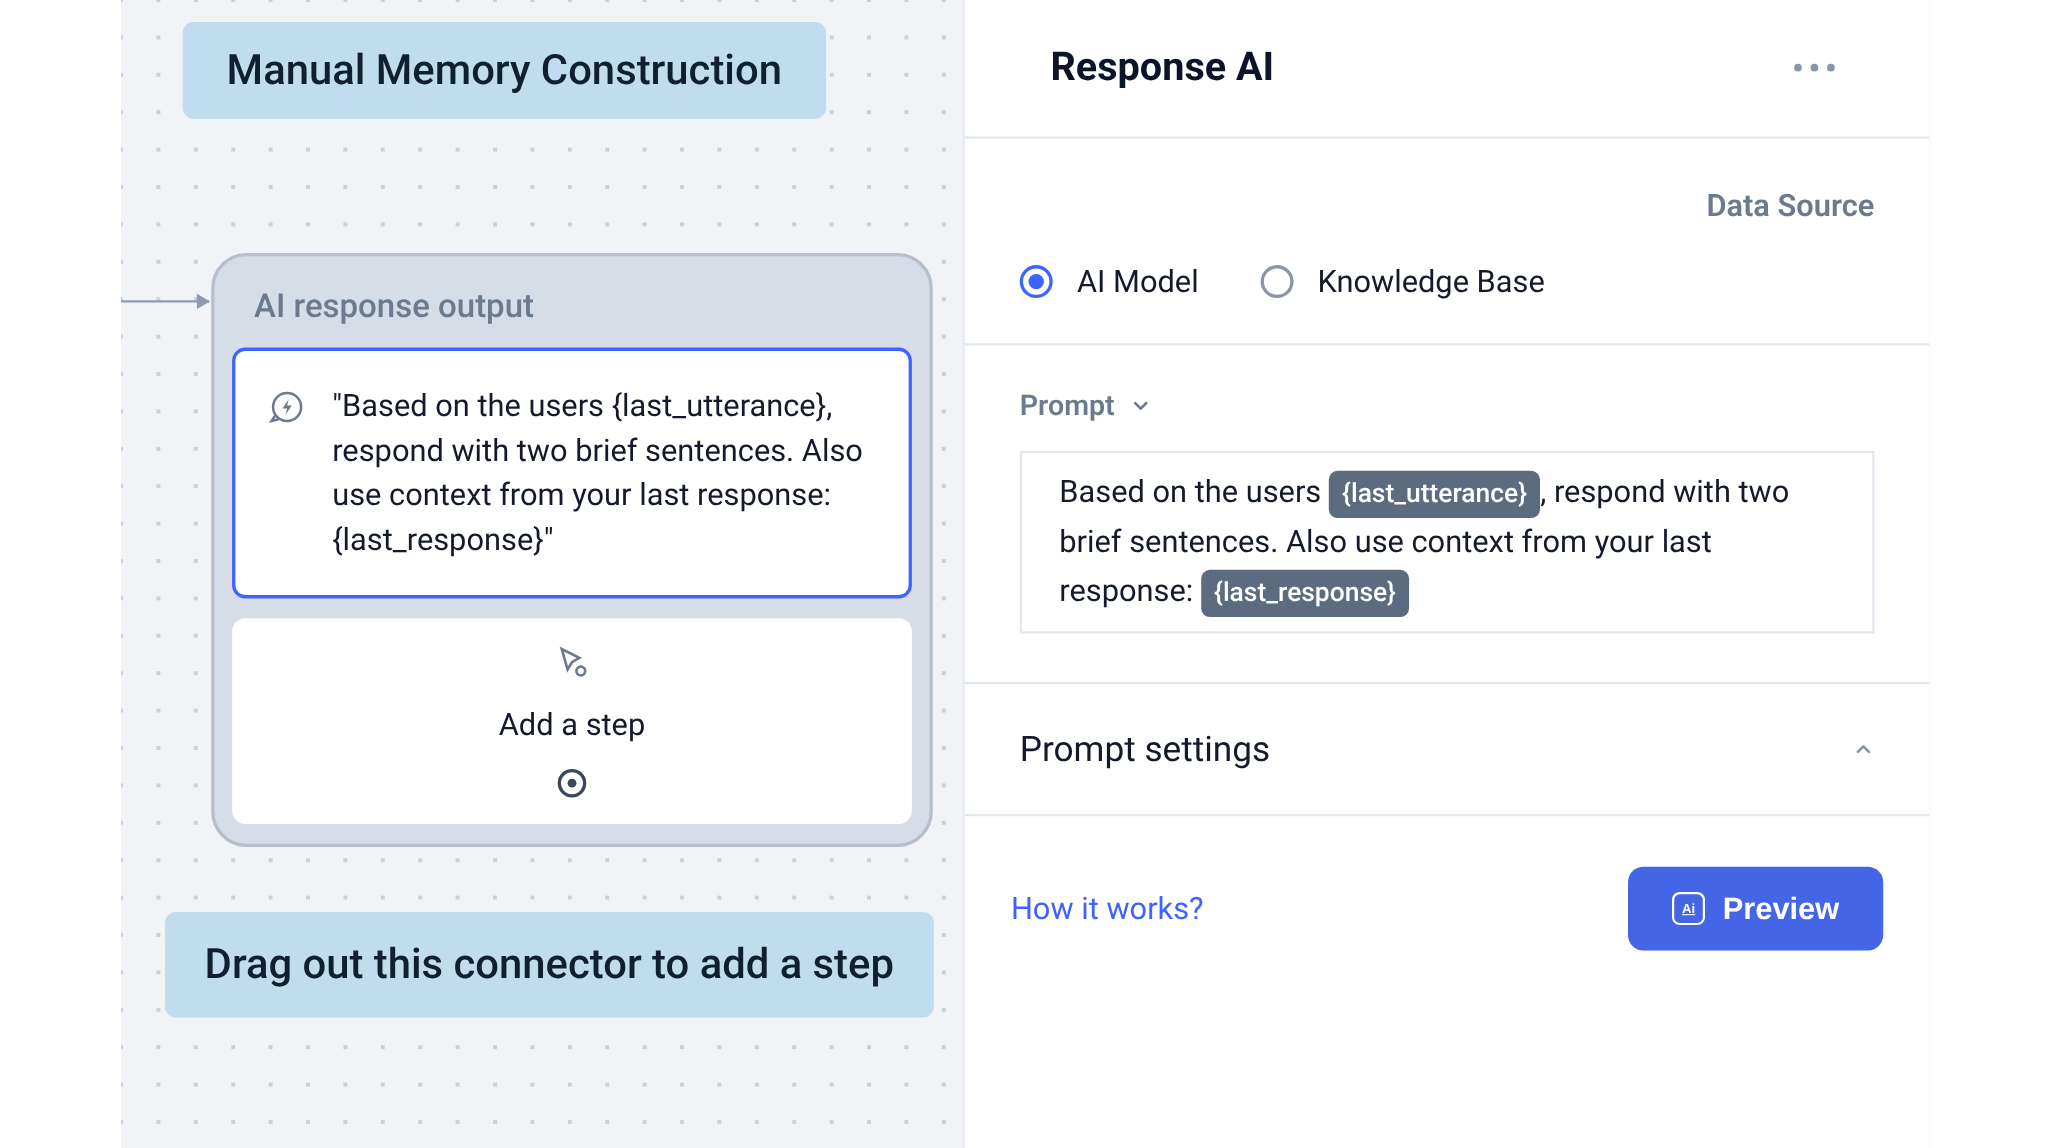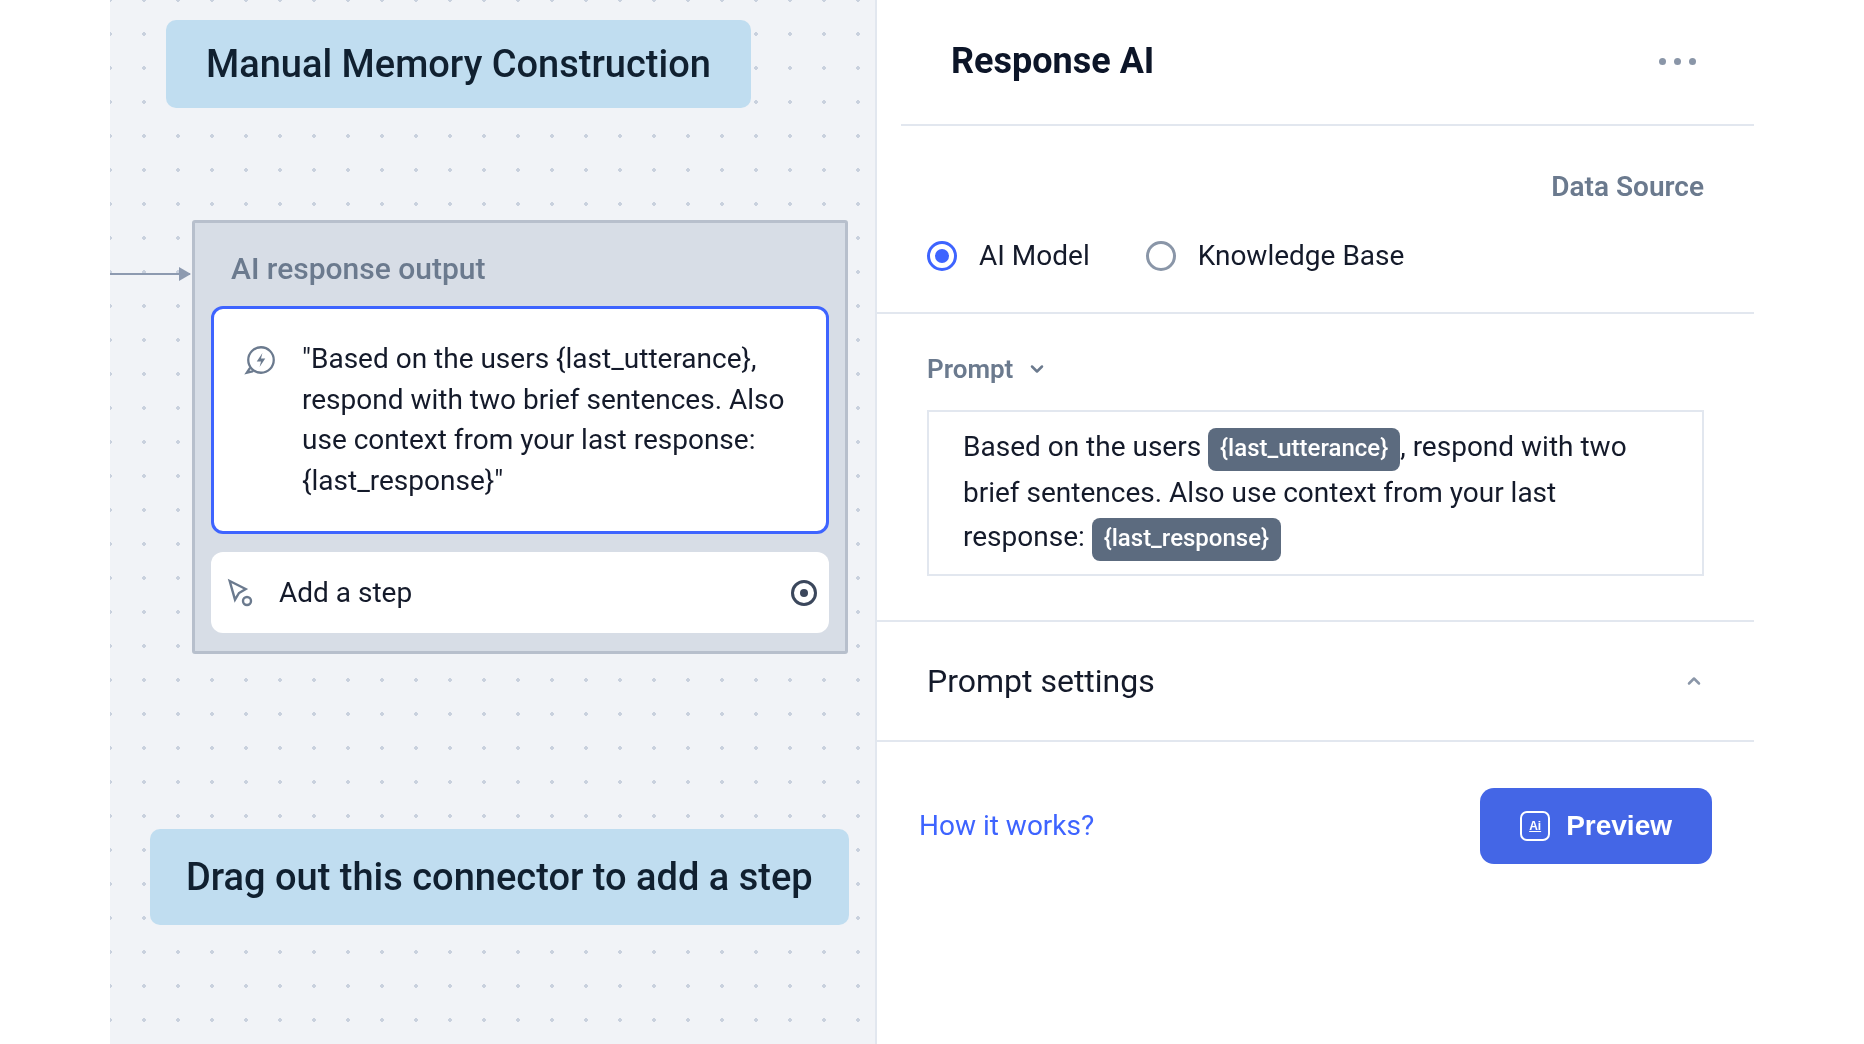--- a/index.html
+++ b/index.html
@@ -71,25 +71,25 @@
     position:absolute;
     right:-1px; top:-6px;
     border-left: 12px solid #8d9ab0;
     border-top: 7px solid transparent;
     border-bottom: 7px solid transparent;
   }
 
   
   .node {
     position: absolute;
-    left: 82px; top: 220px;
+    left: 82px; top: 230px;
     width: 656px;
     background: var(--card-bg);
     border: 3px solid var(--card-border);
-    border-radius: 3px;
+    border-radius: 32px;
     padding: 16px 16px 18px;
   }
   .node-title {
     font-size: 30px;
     font-weight: 500;
     color: var(--text-header);
     padding: 12px 14px 20px 20px;
   }
   .node-body {
     background: #fff;
@@ -107,24 +107,25 @@
   }
   .bolt-icon {
     flex: 0 0 34px; height: 34px;
     margin-top: 4px;
     color: var(--text-header);
   }
   .node-addstep {
     margin-top: 18px;
     background: #fff;
     border-radius: 12px;
-    padding: 24px 12px;
+    padding: 24px 28px;
     display: flex;
     align-items: center;
     gap: 24px;
+    flex-direction: column;
   }
   .node-addstep .label {
     flex: 1;
     font-size: 28px;
     color: var(--text-dark);
   }
   .cursor-icon { width: 32px; height: 32px; color: var(--text-header); }
   .connector-dot {
     width: 26px; height: 26px;
     border: 3px solid #3b475c;
@@ -138,23 +139,22 @@
   
   .panel {
     flex: 0 0 879px;
     background: var(--panel-bg);
     border-left: 2px solid var(--panel-border);
     display: flex;
     flex-direction: column;
   }
   .panel-header {
     display:flex; align-items:center; justify-content:space-between;
-    padding: 40px 50px 42px;
+    padding: 40px 78px 42px;
     border-bottom: 2px solid var(--panel-border);
-    margin-left: 24px;
   }
   .panel-title {
     font-size: 36px; font-weight: 700; color: #0c1528;
   }
   .kebab { display:flex; gap:8px; cursor:pointer; padding:8px; }
   .kebab span { width:7px; height:7px; background:#8a96a8; border-radius:50%; }
 
   .section {
     padding: 44px 50px 40px;
     border-bottom: 2px solid var(--panel-border);

